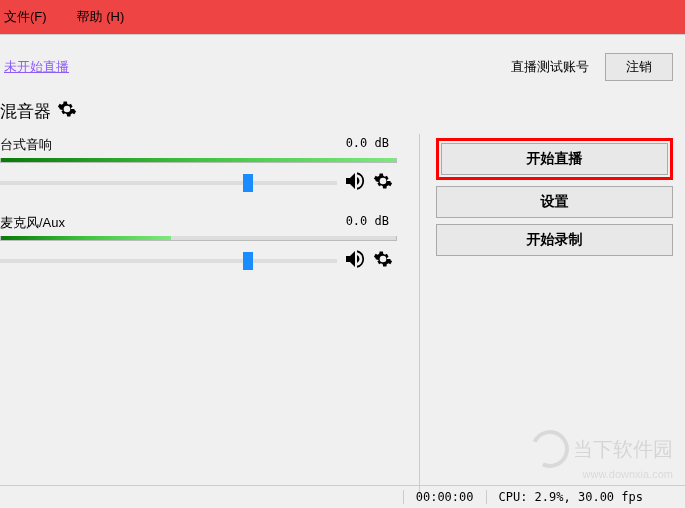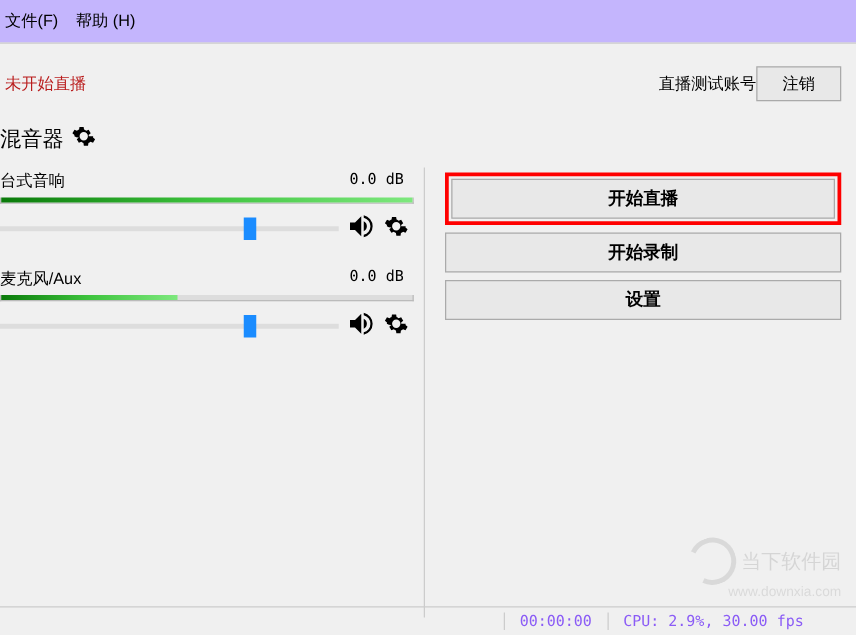--- a/index.html
+++ b/index.html
@@ -1,48 +1,48 @@
 <!DOCTYPE html>
 <html><head>
 <meta charset="utf-8">
 <style>
 * { box-sizing: border-box; margin: 0; padding: 0; }
 body { font-family: "Microsoft YaHei", sans-serif; font-size: 13px; background: #f0f0f0; width: 685px; height: 508px; position: relative; overflow: hidden; }
-.menubar { display: flex; gap: 14px; padding: 8px 4px; background: #c4b5fd; }
+.menubar { display: flex; gap: 30px; padding: 8px 4px; background: #ef4444; }
 .menubar span { color: #000; }
 .top-line { border-top: 1px solid #ccc; }
 .status-row { display: flex; justify-content: space-between; align-items: center; padding: 18px 12px 10px 4px; }
-.status-left { color: #b91c1c; }
-.status-right { display: flex; align-items: center; gap: 0; }
+.status-left { color: #8b5cf6; text-decoration: underline; }
+.status-right { display: flex; align-items: center; gap: 16px; }
 .btn { background: #e8e8e8; border: 1px solid #aaa; padding: 4px 20px; cursor: pointer; font-size: 13px; }
 .mixer-header { display: flex; align-items: center; gap: 6px; padding: 8px 0 10px 0; font-size: 17px; }
 .gear-icon svg { width: 20px; height: 20px; }
 .content-row { display: flex; }
-.mixer-panel { width: 340px; border-right: 1px solid #ccc; padding-right: 8px; min-height: 360px; }
+.mixer-panel { width: 420px; border-right: 1px solid #ccc; padding-right: 22px; min-height: 360px; }
 .mixer-item { margin-bottom: 16px; }
 .mixer-top { display: flex; justify-content: space-between; padding: 2px 8px 2px 0; }
 .mixer-name { color: #000; }
 .mixer-db { font-family: monospace; font-size: 12px; color: #000000; }
 .level-meter { height: 5px; background: #ddd; position: relative; margin: 2px 0 6px 0; border: 1px solid #bbb; border-top: none; }
 .level-fill { height: 100%; background: linear-gradient(to right, #0a7a0a, #3ec43e, #7ee87e); }
 .slider-row { display: flex; align-items: center; gap: 6px; padding-right: 4px; }
 .slider-track { flex: 1; height: 4px; background: #ddd; position: relative; }
 .slider-thumb { position: absolute; width: 10px; height: 18px; background: #1a8cff; top: -7px; }
 .speaker-icon svg { width: 24px; height: 24px; }
 .small-gear svg { width: 20px; height: 20px; }
 .right-panel { flex: 1; padding: 4px 12px 0 16px; }
 .highlight-box { border: 3px solid #ff0000; padding: 2px; margin-bottom: 6px; }
 .wide-btn { display: block; width: 100%; background: #e8e8e8; border: 1px solid #aaa; padding: 6px 0; text-align: center; cursor: pointer; font-size: 14px; margin-bottom: 6px; font-weight: bold; }
 .highlight-box .wide-btn { margin-bottom: 0; }
-.status-bar { position: absolute; bottom: 0; left: 0; right: 0; border-top: 1px solid #ccc; display: flex; justify-content: flex-end; padding: 4px 30px; font-family: monospace; font-size: 12px; color: #8b5cf6; }
+.status-bar { position: absolute; bottom: 0; left: 0; right: 0; border-top: 1px solid #ccc; display: flex; justify-content: flex-end; padding: 4px 30px; font-family: monospace; font-size: 12px; color: #000000; }
 .status-bar span { padding: 0 12px; border-left: 1px solid #ccc; }
 .watermark { position: absolute; right: 12px; bottom: 28px; opacity: 0.25; text-align: right; }
 .watermark .logo-row { display: flex; align-items: center; gap: 4px; justify-content: flex-end; }
 .watermark .dlogo { width: 38px; height: 38px; border: 4px solid #999; border-radius: 50%; border-left-color: transparent; transform: rotate(-20deg); }
-.watermark .wm-text { font-size: 16px; color: #888; }
+.watermark .wm-text { font-size: 20px; color: #888; }
 .watermark .wm-url { font-size: 11px; color: #999; }
 </style>
 </head>
 <body>
 
 <div class="menubar">
   <span>文件(F)</span>
   <span>帮助 (H)</span>
 </div>
 
@@ -117,22 +117,22 @@
         </span>
       </div>
     </div>
 
   </div>
 
   <div class="right-panel">
     <div class="highlight-box">
       <button class="wide-btn">开始直播</button>
     </div>
+    <button class="wide-btn">设置</button>
     <button class="wide-btn">开始录制</button>
-    <button class="wide-btn">设置</button>
   </div>
 </div>
 
 <div class="watermark">
   <div class="logo-row">
     <div class="dlogo"></div>
     <span class="wm-text">当下软件园</span>
   </div>
   <div class="wm-url">www.downxia.com</div>
 </div>

